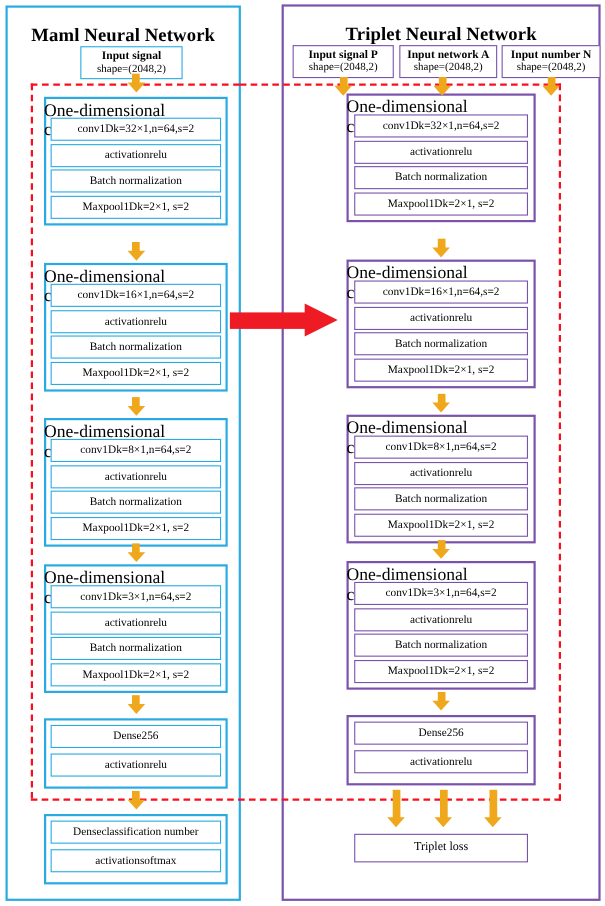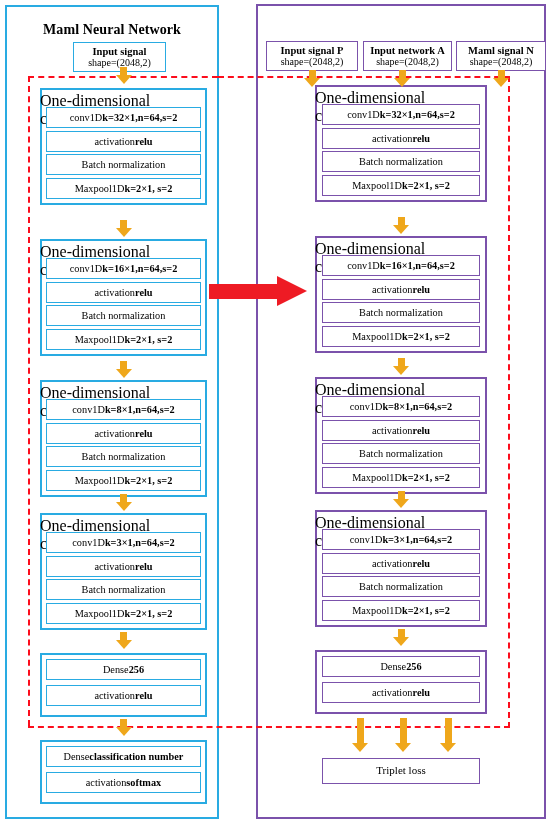--- a/index.html
+++ b/index.html
@@ -7,21 +7,21 @@
        font-family:"Liberation Serif","DejaVu Serif",serif;
        -webkit-font-smoothing:none;}
   #canvas{position:absolute;left:0;top:0;width:550px;height:824px;overflow:hidden;background:#fff;}
 
   
   .panel{position:absolute;background:#fff;box-sizing:border-box;}
   #maml-panel{left:5px;top:5px;width:214px;height:814px;border:2px solid #29abe2;}
   #triplet-panel{left:256px;top:4px;width:290px;height:815px;border:2px solid #7b52ab;}
 
   
-  .panel-title{position:absolute;text-align:center;font-weight:bold;font-size:14px;color:#000;
+  .panel-title{position:absolute;text-align:center;font-weight:bold;font-size:17px;color:#000;
                letter-spacing:.1px;}
   #maml-title{left:5px;top:22px;width:214px;}
   #triplet-title{left:256px;top:21px;width:290px;}
 
   
   .ibox{position:absolute;box-sizing:border-box;background:#fff;display:flex;
         align-items:center;justify-content:center;text-align:center;line-height:1.08;}
   .ibox.blue{border:1.6px solid #29abe2;}
   .ibox.purple{border:1.6px solid #7b52ab;text-align:right;}
 
@@ -31,21 +31,21 @@
 
   
   .group{position:absolute;box-sizing:border-box;background:#fff;}
   .group.blue{border:2px solid #29abe2;}
   .group.purple{border:2px solid #7b52ab;}
   .row{position:absolute;box-sizing:border-box;background:#fff;display:flex;align-items:center;
        justify-content:center;font-size:10.3px;color:#000;white-space:nowrap;}
   .row.blue{border:1.5px solid #29abe2;}
   .row.purple{border:1.5px solid #7b52ab;}
   .row b{font-weight:normal;}
-  .row .lt{font-weight:bold;}
+  .row .lt{font-weight:normal;}
 
   
   .arrow{position:absolute;}
   .arrow i{display:block;position:absolute;background:#efa71b;}
   .arrow .shaft{left:4.5px;top:0;width:7px;height:9px;}
   .arrow .head{left:0;top:8px;width:0;height:0;background:transparent;
                border-left:8px solid transparent;border-right:8px solid transparent;
                border-top:9px solid #efa71b;}
 
   
@@ -65,36 +65,37 @@
 </style>
 </head>
 <body>
 
 <div id="canvas">
 
   <div class="panel" id="maml-panel"></div>
   <div class="panel" id="triplet-panel"></div>
 
   <div class="panel-title" id="maml-title">Maml Neural Network</div>
+  <div class="panel-title" id="triplet-title">Triplet Neural Network</div>
 
   <div class="ibox blue inputbox" style="left:73px;top:42px;width:93px;height:30px;">
     <span class="l1">Input signal</span>
     <span class="l2">shape=(2048,2)</span>
   </div>
 
   <div class="ibox purple inputbox" style="left:266px;top:41px;width:92px;height:30px;">
     <span class="l1">Input signal P</span>
     <span class="l2">shape=(2048,2)</span>
   </div>
   <div class="ibox purple inputbox" style="left:363px;top:41px;width:89px;height:30px;">
     <span class="l1">Input network A</span>
     <span class="l2">shape=(2048,2)</span>
   </div>
   <div class="ibox purple inputbox" style="left:456px;top:41px;width:90px;height:30px;">
-    <span class="l1">Maml signal N</span>
+    <span class="l1">Input number N</span>
     <span class="l2">shape=(2048,2)</span>
   </div>
 
   <div class="dash h" style="left:28px;top:76px;width:190px;"></div>
   <div class="dash v" style="left:28px;top:76px;height:650px;"></div>
   <div class="dash h" style="left:28px;top:726px;width:482px;"></div>
 
   <div class="dash h" style="left:218px;top:76px;width:292px;"></div>
   <div class="dash v" style="left:508px;top:76px;height:652px;"></div>
 

